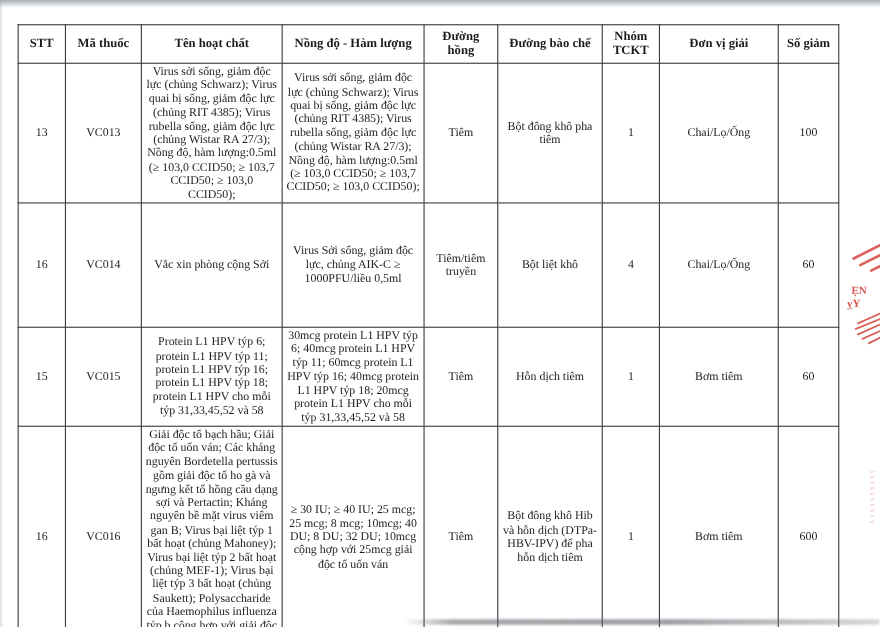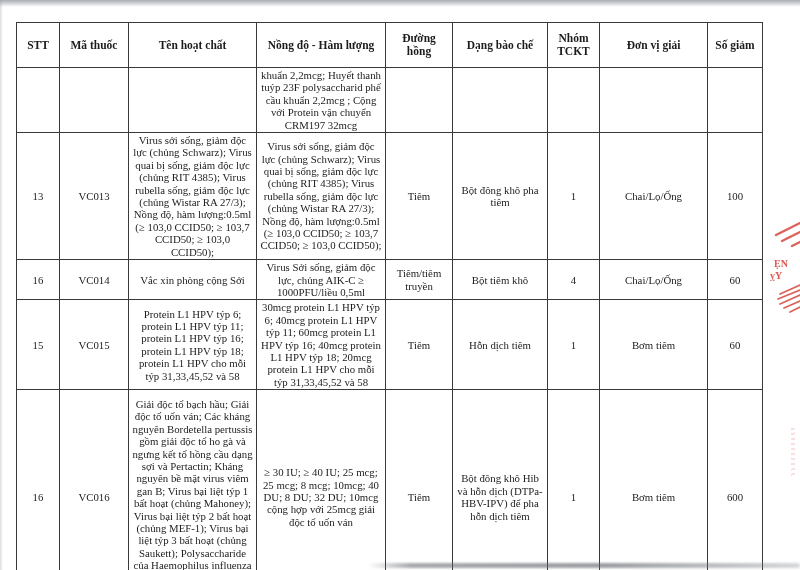--- a/index.html
+++ b/index.html
@@ -58,21 +58,21 @@
   }
   table.doc-table th {
     font-size: 11.5px;
     font-weight: bold;
     line-height: 13px;
   }
   table.doc-table td {
     font-size: 10.8px;
     line-height: 12.4px;
   }
-  thead tr { height: 45px; }
+  thead tr { height: 35px; }
   tbody tr:nth-child(1) { height: 55px; }
   tbody tr:nth-child(2) { height: 113px; }
   tbody tr:nth-child(3) { height: 32px; }
   tbody tr:nth-child(4) { height: 80px; }
   tbody tr:nth-child(5) { height: 215px; }
 
   .stamp {
     position: absolute;
     left: 766px;
     top: 218px;
@@ -111,56 +111,45 @@
     <col style="width:108px">
     <col style="width:55px">
   </colgroup>
   <thead>
     <tr>
         <th>STT</th>
         <th>Mã thuốc</th>
         <th>Tên hoạt chất</th>
         <th>Nồng độ - Hàm lượng</th>
         <th>Đường hồng</th>
-        <th>Dạng bào chế</th>
+        <th>Đường bào chế</th>
         <th>Nhóm TCKT</th>
         <th>Đơn vị giải</th>
         <th>Số giảm</th>
       </tr>
   </thead>
   <tbody>
-      <tr>
-        <td></td>
-        <td></td>
-        <td></td>
-        <td>khuẩn 2,2mcg; Huyết thanh tuýp 23F polysaccharid phế cầu khuẩn 2,2mcg ; Cộng với Protein vận chuyển CRM197 32mcg</td>
-        <td></td>
-        <td></td>
-        <td></td>
-        <td></td>
-        <td></td>
-      </tr>
       <tr>
         <td>13</td>
         <td>VC013</td>
         <td>Virus sởi sống, giảm độc lực (chủng Schwarz); Virus quai bị sống, giảm độc lực (chủng RIT 4385); Virus rubella sống, giảm độc lực (chủng Wistar RA 27/3); Nồng độ, hàm lượng:0.5ml (≥ 103,0 CCID50; ≥ 103,7 CCID50; ≥ 103,0 CCID50);</td>
         <td>Virus sởi sống, giảm độc lực (chủng Schwarz); Virus quai bị sống, giảm độc lực (chủng RIT 4385); Virus rubella sống, giảm độc lực (chủng Wistar RA 27/3); Nồng độ, hàm lượng:0.5ml (≥ 103,0 CCID50; ≥ 103,7 CCID50; ≥ 103,0 CCID50);</td>
         <td>Tiêm</td>
         <td>Bột đông khô pha tiêm</td>
         <td>1</td>
         <td>Chai/Lọ/Ống</td>
         <td>100</td>
       </tr>
       <tr>
         <td>16</td>
         <td>VC014</td>
         <td>Vắc xin phòng cộng Sởi</td>
         <td>Virus Sởi sống, giảm độc lực, chủng AIK-C ≥ 1000PFU/liều 0,5ml</td>
         <td>Tiêm/tiêm truyền</td>
-        <td>Bột tiêm khô</td>
+        <td>Bột liệt khô</td>
         <td>4</td>
         <td>Chai/Lọ/Ống</td>
         <td>60</td>
       </tr>
       <tr>
         <td>15</td>
         <td>VC015</td>
         <td>Protein L1 HPV týp 6; protein L1 HPV týp 11; protein L1 HPV týp 16; protein L1 HPV týp 18; protein L1 HPV cho mỗi týp 31,33,45,52 và 58</td>
         <td>30mcg protein L1 HPV týp 6; 40mcg protein L1 HPV týp 11; 60mcg protein L1 HPV týp 16; 40mcg protein L1 HPV týp 18; 20mcg protein L1 HPV cho mỗi týp 31,33,45,52 và 58</td>
         <td>Tiêm</td>

